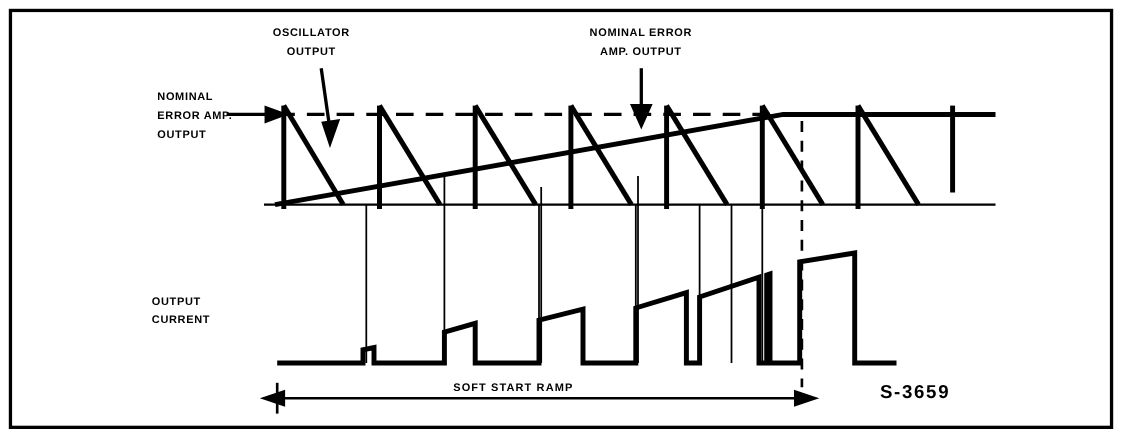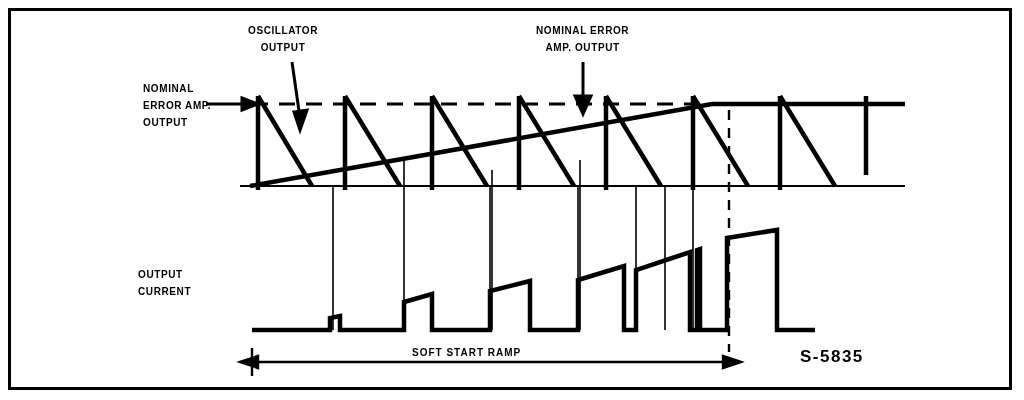--- a/index.html
+++ b/index.html
@@ -144,15 +144,15 @@
 
   <div class="lbl lbl-nominal">NOMINAL
 ERROR AMP.
 OUTPUT</div>
 
   <div class="lbl lbl-outcur">OUTPUT
 CURRENT</div>
 
   <div class="lbl lbl-soft">SOFT START RAMP</div>
 
-  <div class="lbl lbl-part">S-5835</div>
+  <div class="lbl lbl-part">S-3659</div>
 
 </div>
 
 </body></html>

